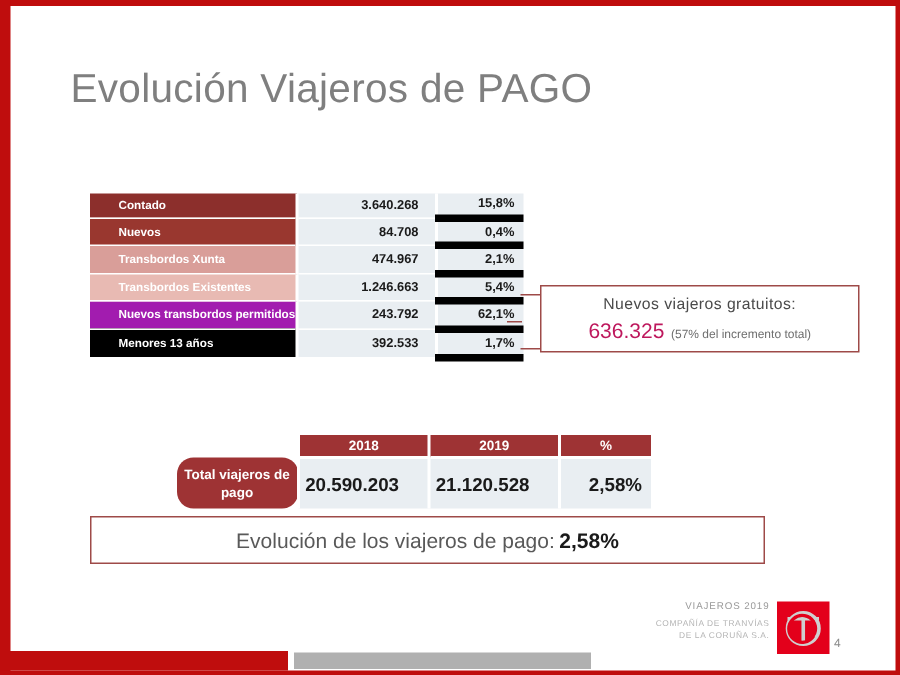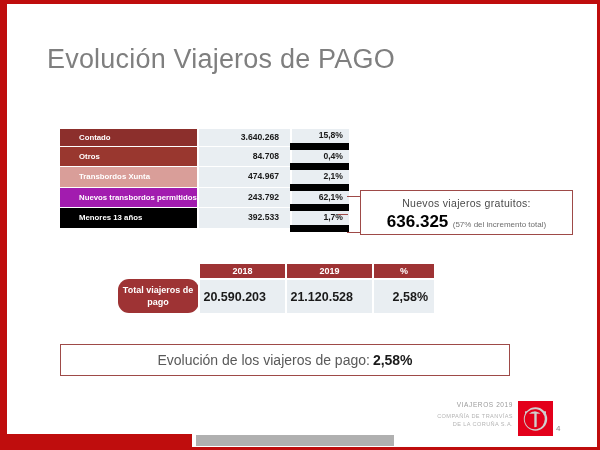--- a/index.html
+++ b/index.html
@@ -70,21 +70,21 @@
   }
   .tbl-breakdown td.pct{
     width:58px;
     background:#e9eef2;
     text-align:right;
     padding-right:6px;
     box-sizing:border-box;
     font-weight:bold;
     color:#1a1a1a;
     font-size:8.6px;
-    border-bottom:7px solid #000000;
+    border-bottom:5px solid #000000;
     border-left:2px solid #ffffff;
   }
 
   
   .leader{
     position:absolute;
     left:347px;top:196px;
     width:14px;height:37px;
     border-top:1px solid #9e4a48;
     border-bottom:1px solid #9e4a48;
@@ -107,30 +107,30 @@
     box-sizing:border-box;
     text-align:center;
   }
   .callout .l1{
     font-size:10.5px;color:#4a4a4a;margin-top:6px;letter-spacing:.3px;
   }
   .callout .l2{
     margin-top:3px;
   }
   .callout .big{
-    font-size:17px;font-weight:bold;color:#000000;
+    font-size:14px;font-weight:normal;color:#be185d;
   }
   .callout .sub{
     font-size:8px;color:#6e6e6e;
   }
 
   
   .tbl-total{
     position:absolute;
-    left:118px;top:264px;
+    left:118px;top:290px;
     border-collapse:collapse;
   }
   .tbl-total td{padding:0;}
   .tbl-total .hd-blank{width:80px;background:transparent;border:none;}
   .tbl-total .hd{
     background:#9e3334;color:#ffffff;font-weight:bold;
     font-size:9px;text-align:center;height:14px;line-height:14px;
     border-left:2px solid #ffffff;border-bottom:2px solid #ffffff;
   }
   .tbl-total .hd.c1{width:85px;}
@@ -196,28 +196,33 @@
   <div class="title">Evolución Viajeros de PAGO</div>
 
   <table class="tbl-breakdown">
     <tbody id="breakdown-body">
         <tr>
           <td class="lbl" style="background: rgb(140, 47, 44);">Contado</td>
           <td class="num">3.640.268</td>
           <td class="pct">15,8%</td>
         </tr>
         <tr>
-          <td class="lbl" style="background: rgb(153, 55, 47);">Otros</td>
+          <td class="lbl" style="background: rgb(153, 55, 47);">Nuevos</td>
           <td class="num">84.708</td>
           <td class="pct">0,4%</td>
         </tr>
         <tr>
           <td class="lbl" style="background: rgb(217, 158, 153);">Transbordos Xunta</td>
           <td class="num">474.967</td>
           <td class="pct">2,1%</td>
+        </tr>
+        <tr>
+          <td class="lbl" style="background: rgb(232, 186, 179);">Transbordos Existentes</td>
+          <td class="num">1.246.663</td>
+          <td class="pct">5,4%</td>
         </tr>
         <tr>
           <td class="lbl" style="background: #a21caf;">Nuevos transbordos permitidos</td>
           <td class="num">243.792</td>
           <td class="pct">62,1%</td>
         </tr>
         <tr>
           <td class="lbl" style="background: #000000;">Menores 13 años</td>
           <td class="num">392.533</td>
           <td class="pct">1,7%</td>

